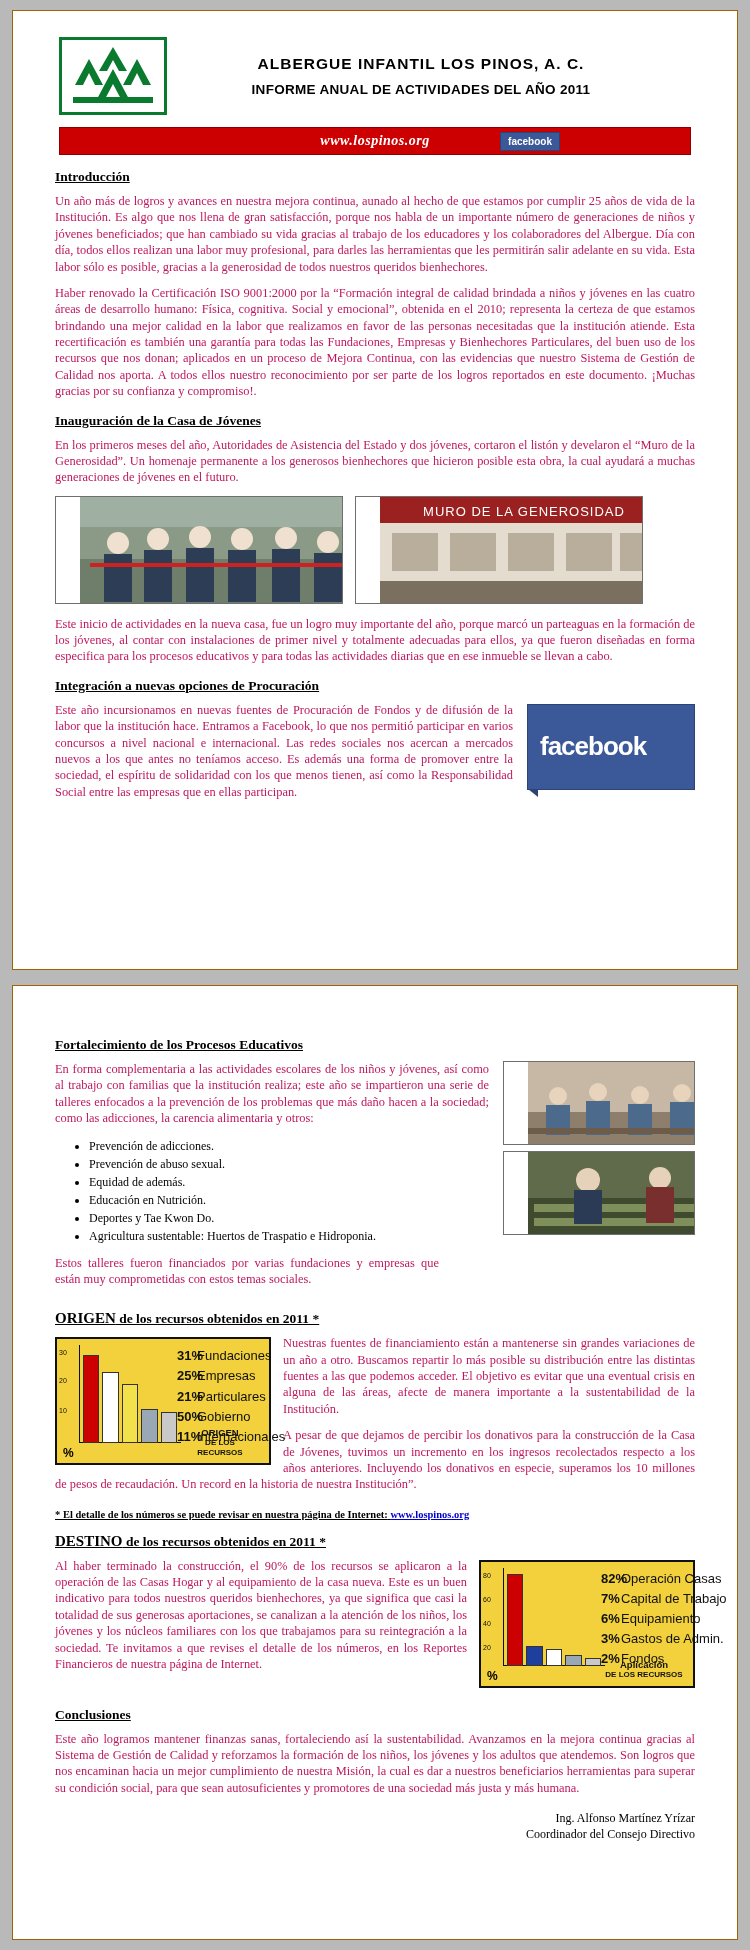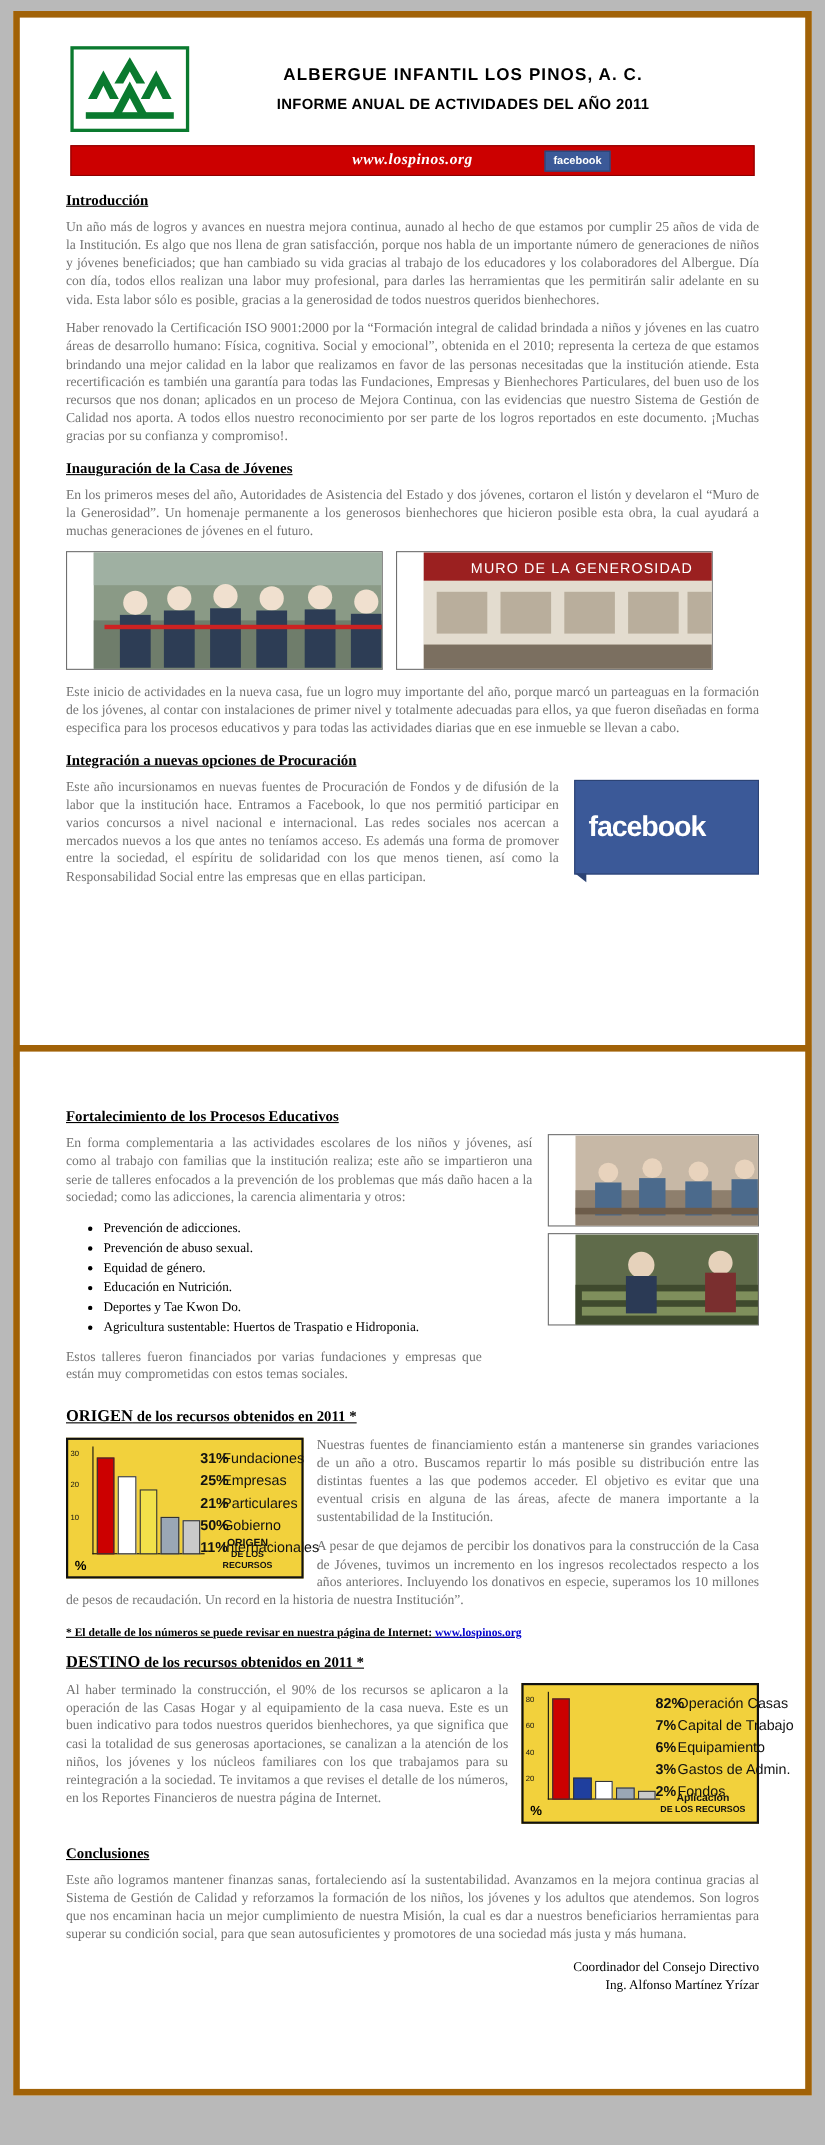--- a/index.html
+++ b/index.html
@@ -12,24 +12,24 @@
     width: 750px; height: 1950px;
     position: relative;
     background: #b9b9b9;
     overflow: hidden;
   }
   .sheet {
     position: absolute;
     left: 12px;
     width: 726px;
     background: #ffffff;
-    border: 6px solid #a16207;
+    border: 1px solid #a16207;
   }
   #sheet1 { top: 10px; height: 960px; }
-  #sheet2 { top: 950px; height: 955px; }
+  #sheet2 { top: 985px; height: 955px; }
 
   .inner { padding: 20px 42px 0 42px; }
 
   
   .hdr {
     display: flex; align-items: center;
     padding: 6px 0 2px 0;
   }
   .logo {
     width: 108px; height: 78px;
@@ -82,21 +82,21 @@
     font-family: "Liberation Serif", serif;
     font-size: 13.5px; font-weight: bold;
     text-decoration: underline;
     margin: 13px 0 8px 0;
   }
   h2.sec .big { font-size: 15px; }
   p.body {
     font-size: 12.4px; line-height: 1.32;
     text-align: justify;
     margin: 0 0 10px 0;
-    color: #737373;
+    color: #be185d;
   }
 
   
   .photorow { display: flex; gap: 12px; margin: 6px 0 12px 0; }
   .photo { border: 1px solid #6f6f6f; overflow: hidden; position: relative; padding-left: 24px; }
   .ph1 { width: 288px; height: 108px; }
   .ph2 { width: 288px; height: 108px; }
 
   .fbbox {
     float: right;
@@ -289,21 +289,21 @@
               <rect x="46" y="38" width="28" height="34" fill="#2b3a55"></rect>
               <circle cx="132" cy="26" r="11" fill="#e6d2bb"></circle>
               <rect x="118" y="35" width="28" height="36" fill="#7a2f2f"></rect>
             </svg>
           </div>
         </div>
         <p class="body">En forma complementaria a las actividades escolares de los niños y jóvenes, así como al trabajo con familias que la institución realiza; este año se impartieron una serie de talleres enfocados a la prevención de los problemas que más daño hacen a la sociedad; como las adicciones, la carencia alimentaria y otros:</p>
         <ul class="bullets">
           <li>Prevención de adicciones.</li>
           <li>Prevención de abuso sexual.</li>
-          <li>Equidad de género.</li>
+          <li>Equidad de además.</li>
           <li>Educación en Nutrición.</li>
           <li>Deportes y Tae Kwon Do.</li>
           <li>Agricultura sustentable: Huertos de Traspatio e Hidroponia.</li>
         </ul>
         <p class="body" style="width:60%;">Estos talleres fueron financiados por varias fundaciones y empresas que están muy comprometidas con estos temas sociales.</p>
       </div>
 
       <h2 class="sec">
         <span class="big">ORIGEN</span><span> de los recursos obtenidos en 2011 *</span>
       </h2>
@@ -381,20 +381,20 @@
             <div>DE LOS RECURSOS</div>
           </div>
         </div>
         <p class="body">Al haber terminado la construcción, el 90% de los recursos se aplicaron a la operación de las Casas Hogar y al equipamiento de la casa nueva. Este es un buen indicativo para todos nuestros queridos bienhechores, ya que significa que casi la totalidad de sus generosas aportaciones, se canalizan a la atención de los niños, los jóvenes y los núcleos familiares con los que trabajamos para su reintegración a la sociedad. Te invitamos a que revises el detalle de los números, en los Reportes Financieros de nuestra página de Internet.</p>
       </div>
 
       <h2 class="sec">Conclusiones</h2>
       <p class="body">Este año logramos mantener finanzas sanas, fortaleciendo así la sustentabilidad. Avanzamos en la mejora continua gracias al Sistema de Gestión de Calidad y reforzamos la formación de los niños, los jóvenes y los adultos que atendemos. Son logros que nos encaminan hacia un mejor cumplimiento de nuestra Misión, la cual es dar a nuestros beneficiarios herramientas para superar su condición social, para que sean autosuficientes y promotores de una sociedad más justa y más humana.</p>
 
       <div class="sign">
+        <div>Ing. Alfonso Martínez Yrízar</div>
         <div>Coordinador del Consejo Directivo</div>
-        <div>Ing. Alfonso Martínez Yrízar</div>
       </div>
 
     </div>
   </div>
 
 </div>
 
 </body></html>

